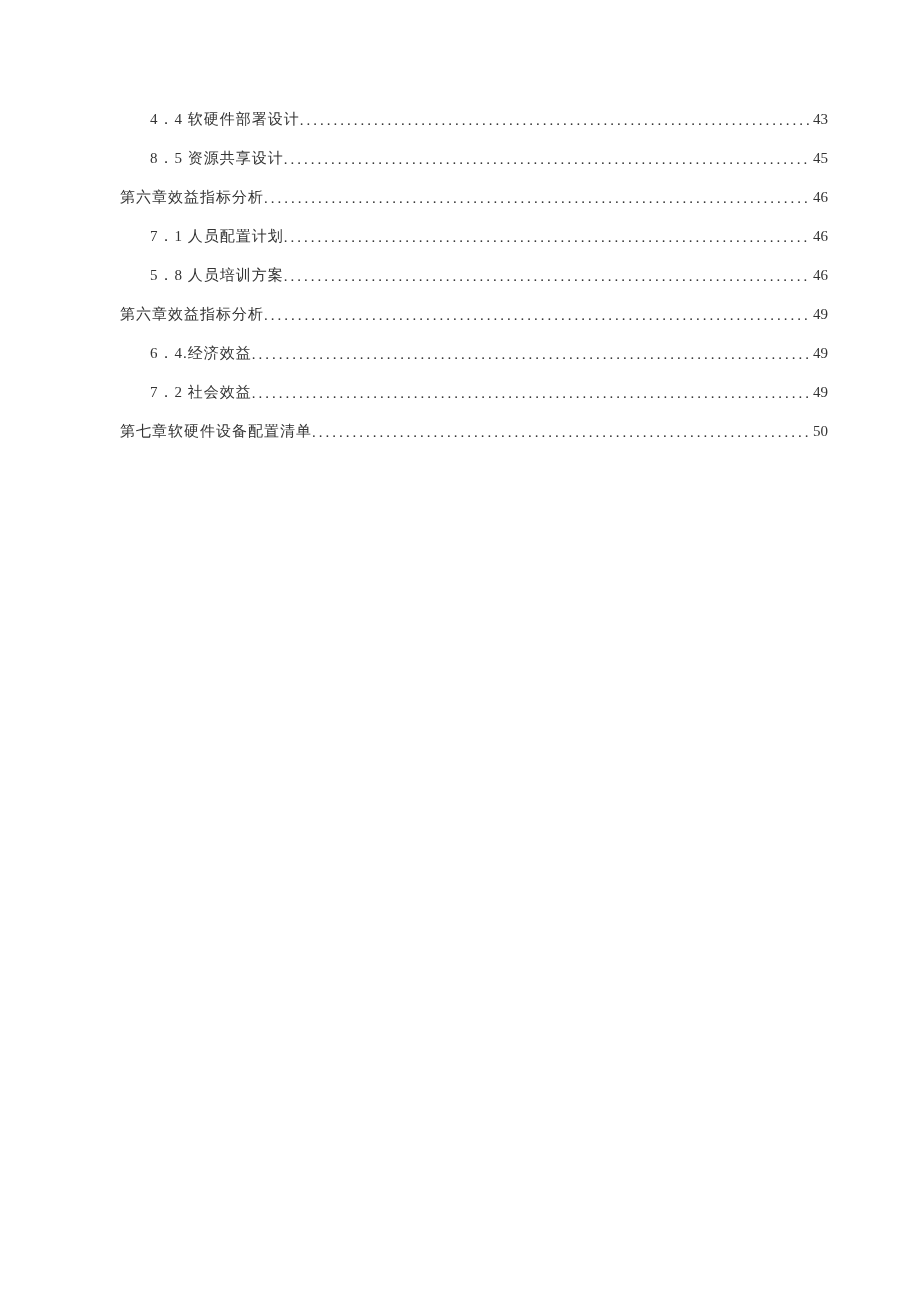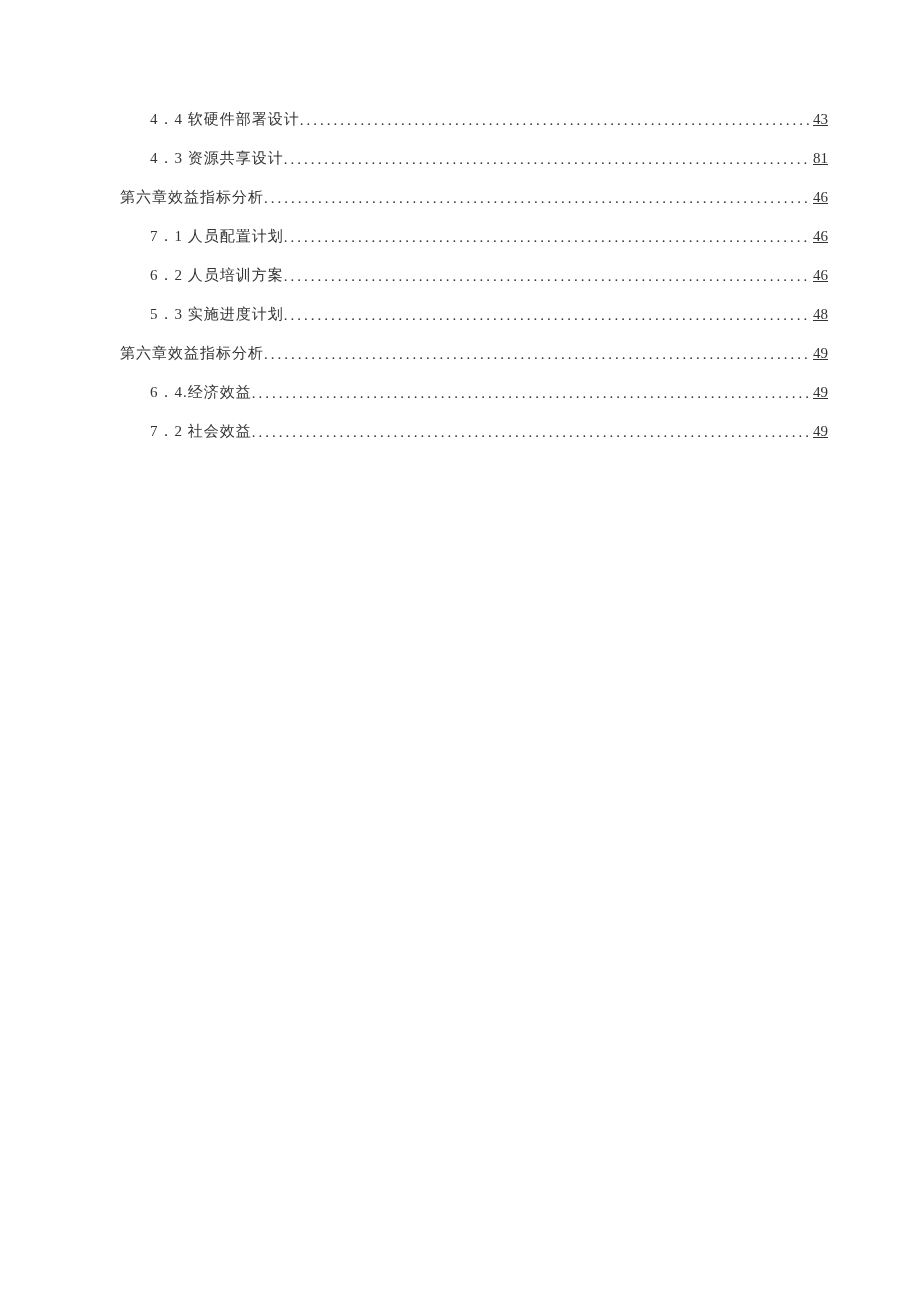--- a/index.html
+++ b/index.html
@@ -40,65 +40,64 @@
       color: #333333;
       position: relative;
       top: 1px;
     }
     .toc-dots::after {
       content: "............................................................................................................................................................................................................";
     }
     .toc-page {
       flex-shrink: 0;
       padding-left: 2px;
-      text-decoration: underline;
     }
   </style>
 </head>
 <body>
 
 <div class="toc-container">
   <div class="toc-line indented">
     <span class="toc-label">4．4 软硬件部署设计</span>
     <span class="toc-dots"></span>
     <span class="toc-page">43</span>
   </div>
   <div class="toc-line indented">
-    <span class="toc-label">4．3 资源共享设计</span>
+    <span class="toc-label">8．5 资源共享设计</span>
     <span class="toc-dots"></span>
-    <span class="toc-page">81</span>
+    <span class="toc-page">45</span>
   </div>
   <div class="toc-line">
     <span class="toc-label">第六章效益指标分析</span>
     <span class="toc-dots"></span>
     <span class="toc-page">46</span>
   </div>
   <div class="toc-line indented">
     <span class="toc-label">7．1 人员配置计划</span>
     <span class="toc-dots"></span>
     <span class="toc-page">46</span>
   </div>
   <div class="toc-line indented">
-    <span class="toc-label">6．2 人员培训方案</span>
+    <span class="toc-label">5．8 人员培训方案</span>
     <span class="toc-dots"></span>
     <span class="toc-page">46</span>
-  </div>
-  <div class="toc-line indented">
-    <span class="toc-label">5．3 实施进度计划</span>
-    <span class="toc-dots"></span>
-    <span class="toc-page">48</span>
   </div>
   <div class="toc-line">
     <span class="toc-label">第六章效益指标分析</span>
     <span class="toc-dots"></span>
     <span class="toc-page">49</span>
   </div>
   <div class="toc-line indented">
     <span class="toc-label">6．4.经济效益</span>
     <span class="toc-dots"></span>
     <span class="toc-page">49</span>
   </div>
   <div class="toc-line indented">
     <span class="toc-label">7．2 社会效益</span>
     <span class="toc-dots"></span>
     <span class="toc-page">49</span>
   </div>
+  <div class="toc-line">
+    <span class="toc-label">第七章软硬件设备配置清单</span>
+    <span class="toc-dots"></span>
+    <span class="toc-page">50</span>
+  </div>
 </div>
 
 </body></html>

